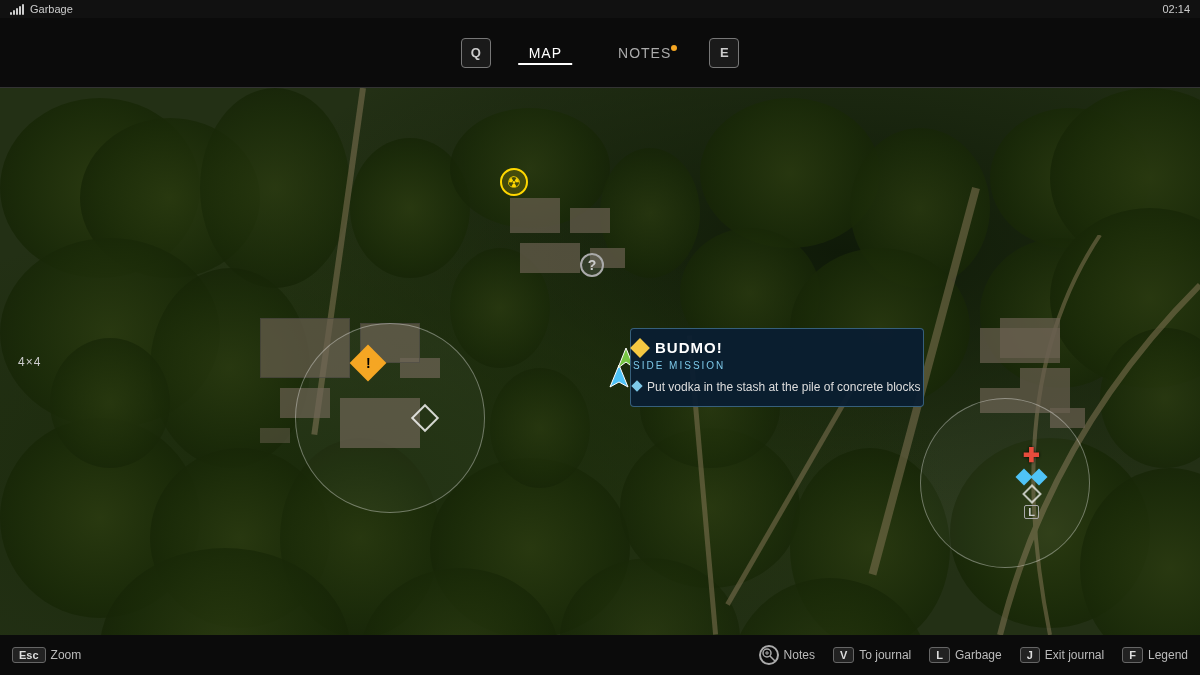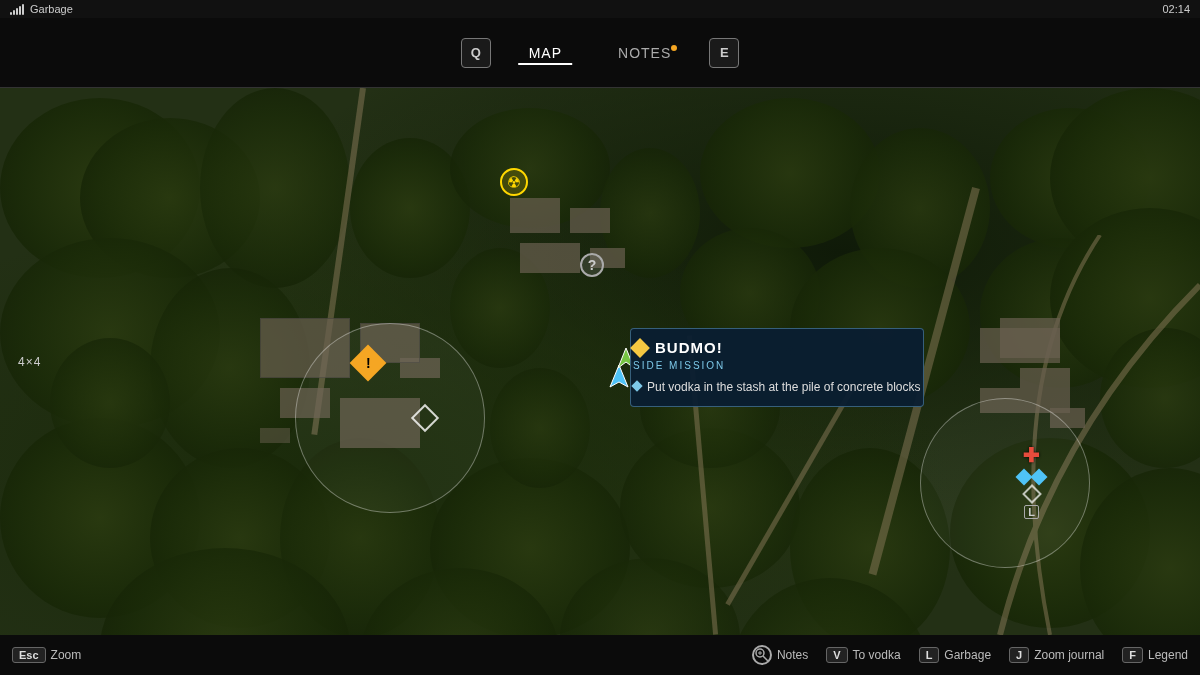--- a/index.html
+++ b/index.html
@@ -535,31 +535,31 @@
           <line x1="8" y1="8" x2="13" y2="13" stroke="#aaa" stroke-width="1.5"></line>
           <line x1="5" y1="3" x2="5" y2="7" stroke="#aaa" stroke-width="1"></line>
           <line x1="3" y1="5" x2="7" y2="5" stroke="#aaa" stroke-width="1"></line>
         </svg>
       </div>
       <span>Notes</span>
     </div>
 
     <div class="bottom-item">
       <span class="key-badge">V</span>
-      <span>To vodka</span>
+      <span>To journal</span>
     </div>
 
     <div class="bottom-item">
       <span class="key-badge">L</span>
       <span>Garbage</span>
     </div>
 
     <div class="bottom-item">
       <span class="key-badge">J</span>
-      <span>Zoom journal</span>
+      <span>Exit journal</span>
     </div>
 
     <div class="bottom-item">
       <span class="key-badge">F</span>
       <span>Legend</span>
     </div>
   </div>
 </div>
 
 </body></html>

